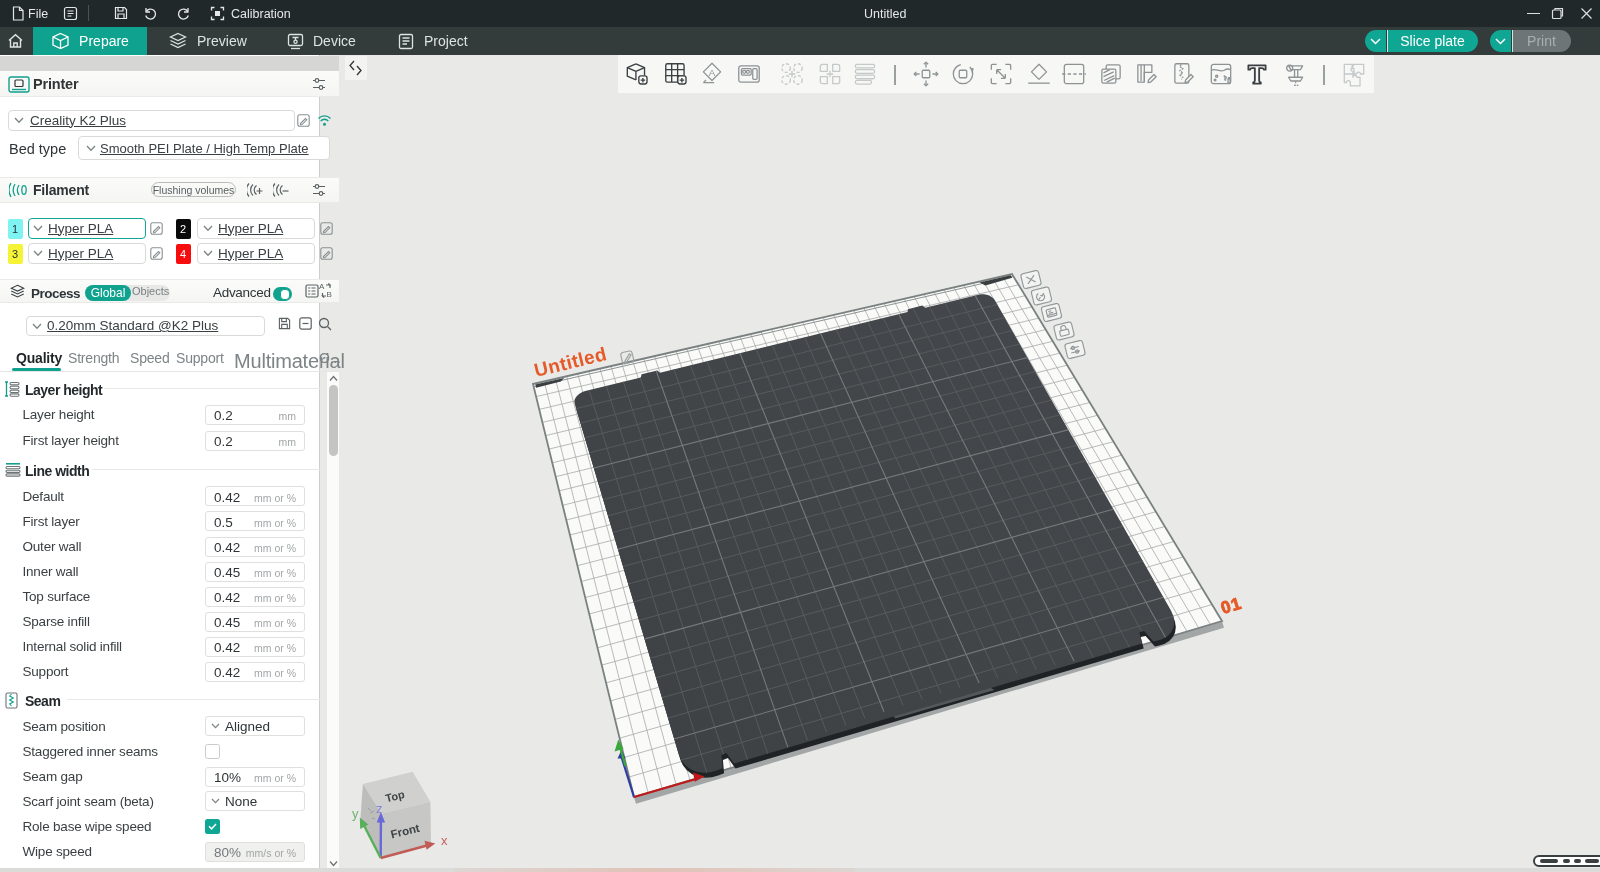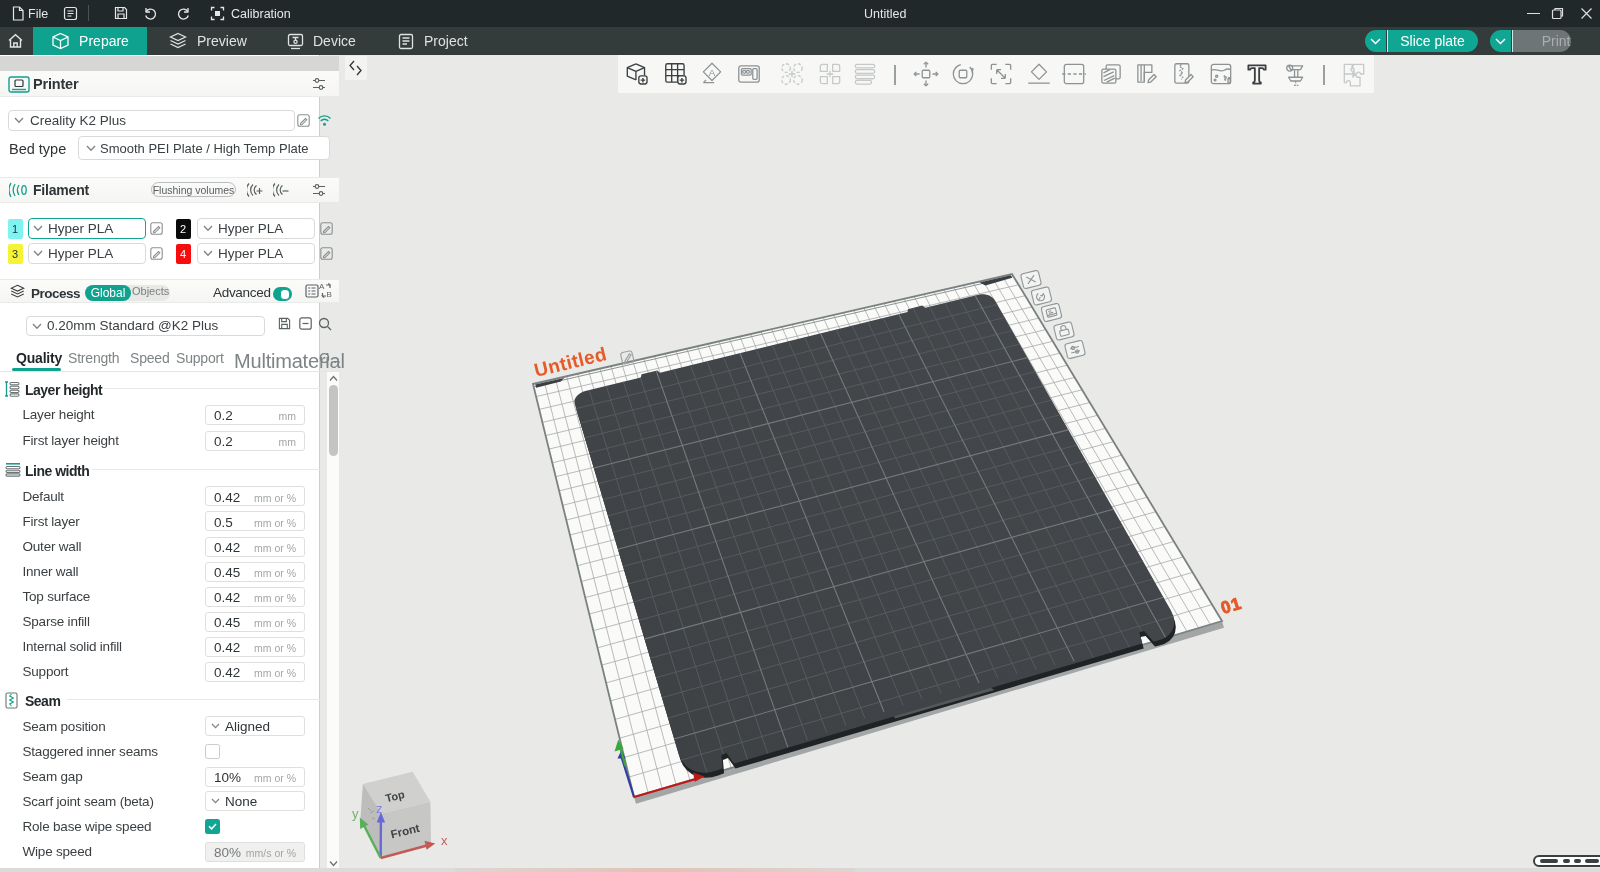--- a/index.html
+++ b/index.html
@@ -8,21 +8,21 @@
 #app { position:relative; width:1600px; height:872px; background:#e9e9e7; }
 
 #titlebar { position:absolute; left:0; top:0; width:1600px; height:27px; background:#21282a; color:#e6e8e8; }
 #titlebar .txt { position:absolute; top:7px; font-size:12.5px; }
 
 #navbar { position:absolute; left:0; top:27px; width:1600px; height:28px; background:#333b3b; }
 .navtab { position:absolute; top:0; height:28px; display:flex; align-items:center; color:#dfe2e2; font-size:14px; }
 
 #panel { position:absolute; left:0; top:55px; width:320px; height:817px; background:#fff; border-right:1px solid #cdcdcb; }
 .sechead { position:absolute; left:0; width:339px; background:linear-gradient(#fbfbfa,#f5f5f3); border-bottom:1px solid #eaeae8; }
-.seltext { font-size:13.5px; color:#3a4043; white-space:nowrap; }
+.seltext { font-size:13.5px; color:#3a4043; white-space:nowrap;text-decoration:underline; }
 .sel { position:absolute; background:#fff; border:1px solid #d9d9d7; border-radius:4px; }
 .lbl { position:absolute; font-size:13.5px; color:#3a3f42; letter-spacing:-0.2px; }
 .inp { position:absolute; left:205px; width:100px; height:20px; border:1px solid #dfdfdd; border-radius:3px; background:#fff; font-size:13.5px; color:#2f3437; }
 .inp .v { position:absolute; left:8px; top:2.5px; }
 .inp .u { position:absolute; right:8px; top:4.5px; font-size:10.5px; color:#a2a6a8; }
 .shead2 { position:absolute; left:25px; font-size:14px; font-weight:bold; color:#24292c; white-space:nowrap; letter-spacing:-0.5px; }
 .sline { position:absolute; height:1px; background:#e8e8e6; }
 
 #vtoolbar { position:absolute; left:618px; top:55px; width:756px; height:38px; background:#f7f7f5; }
 .ticon { position:absolute; top:5px; width:28px; height:28px; }
@@ -110,21 +110,21 @@
 
  <div class="abs" style="left:1365px;top:3px;width:21px;height:22px;background:#0fa693;border-radius:11px 0 0 11px;"></div>
  <svg class="abs" style="left:1370px;top:11px" width="11" height="7" viewBox="0 0 11 7" fill="none" stroke="#fff" stroke-width="1.5">
         <path d="M1 1l4.5 4.5L10 1"></path>
       </svg>
  <div class="abs" style="left:1386.5px;top:3px;border-left:1.5px solid #cfe9e4;width:91px;height:22px;background:#0fa693;border-radius:0 11px 11px 0;color:#fff;font-size:14px;text-align:center;line-height:22px">Slice plate</div>
  <div class="abs" style="left:1490px;top:3px;width:21px;height:22px;background:#0fa693;border-radius:11px 0 0 11px;"></div>
  <svg class="abs" style="left:1495px;top:11px" width="11" height="7" viewBox="0 0 11 7" fill="none" stroke="#fff" stroke-width="1.5">
         <path d="M1 1l4.5 4.5L10 1"></path>
       </svg>
- <div class="abs" style="left:1511.5px;top:3px;border-left:1.5px solid #cfe9e4;width:59px;height:22px;background:#6e7576;border-radius:0 11px 11px 0;color:#a9afaf;font-size:14px;text-align:right;line-height:22px">Print</div>
+ <div class="abs" style="left:1511.5px;top:3px;border-left:1.5px solid #cfe9e4;width:59px;height:22px;background:#6e7576;border-radius:0 11px 11px 0;color:#a9afaf;font-size:14px;text-align:center;line-height:22px">Print</div>
 </div>
 
 <div id="panel">
  <div class="abs" style="left:0;top:1px;width:339px;height:15px;background:#d6d6d4"></div>
 
  <div class="sechead" style="top:16px;height:26px"></div>
  <svg class="abs" style="left:8px;top:21px" width="22" height="17" viewBox="0 0 22 17" fill="none">
         <rect x="1" y="1" width="20" height="15" rx="2" stroke="#11a08d" stroke-width="1.4"></rect>
         <rect x="7" y="4" width="8" height="6.5" rx="1" stroke="#2f3437" stroke-width="1.2"></rect>
         <path d="M4 13.5h14" stroke="#11a08d" stroke-width="1.4"></path>

